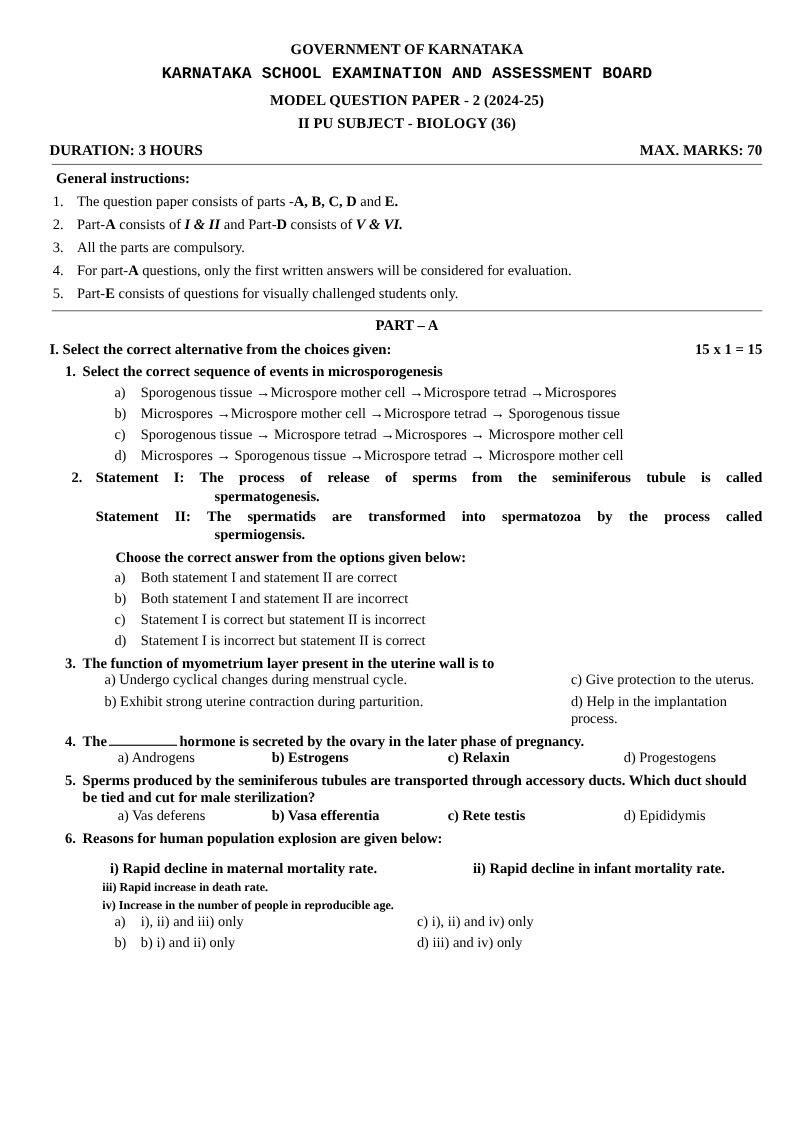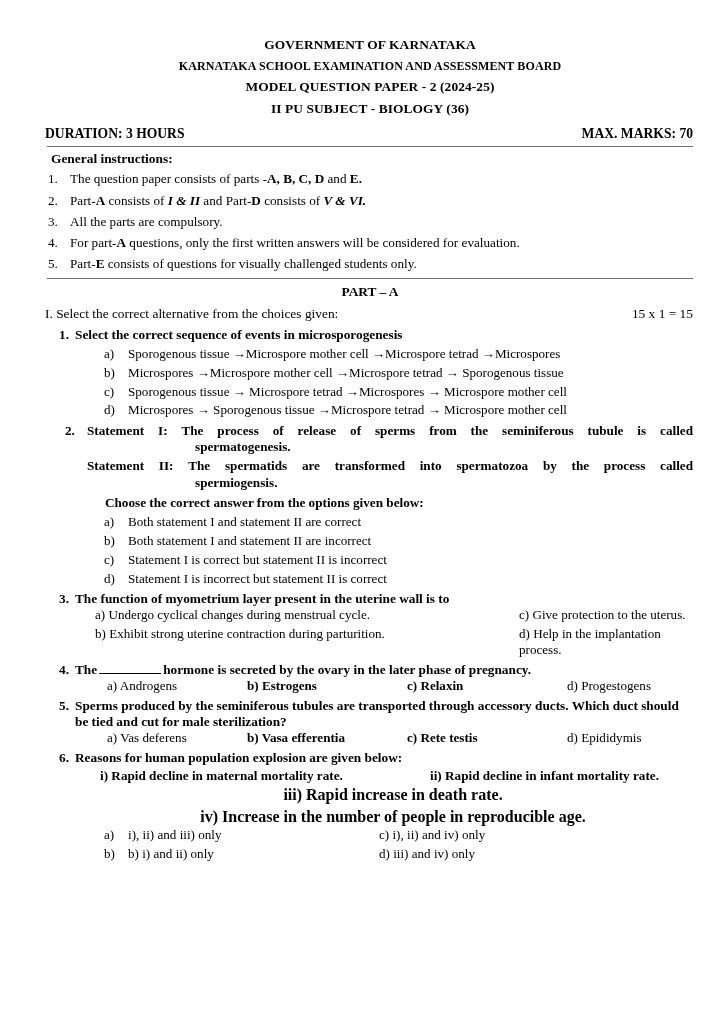--- a/index.html
+++ b/index.html
@@ -31,21 +31,21 @@
     width: 646px;
   }
 
   
   .hdr-line {
     text-align: center;
     font-weight: bold;
     letter-spacing: 0.1px;
   }
   .hdr-1 { margin-top: 37px; font-size: 13.4px; }
-  .hdr-2 { margin-top: 6px;  font-size: 12px; }
+  .hdr-2 { margin-top: 6px;  font-size: 15px; font-family: Liberation Mono, monospace; }
   .hdr-3 { margin-top: 6px;  font-size: 13.4px; }
   .hdr-4 { margin-top: 6px;  font-size: 13.4px; }
 
   .duration-row {
     display: flex;
     justify-content: space-between;
     align-items: baseline;
     font-weight: bold;
     font-size: 13.6px;
     margin-top: 9px;
@@ -100,21 +100,21 @@
   .part-title {
     text-align: center;
     font-weight: bold;
     font-size: 13.4px;
     margin-top: 5px;
   }
   .section-row {
     display: flex;
     justify-content: space-between;
     align-items: center;
-    font-weight: normal;
+    font-weight: bold;
     font-size: 13.4px;
     margin-top: 6px;
     margin-left: -2px;
   }
 
   
   .q {
     margin-top: 5px;
   }
   .q-head {
@@ -209,31 +209,30 @@
     font-size: 13.2px;
     padding-left: 58px;
     margin-top: 5px;
   }
 
   .sub-row {
     display: flex;
     font-weight: bold;
     font-size: 13.2px;
     padding-left: 53px;
-    margin-top: 2px;
+    margin-top: 13px;
   }
   .sub-row .s1 { flex: 0 0 330px; }
   .sub-row .s2 { flex: 1 1 auto; }
 
   .sub-line {
     font-weight: bold;
-    font-size: 16px;
+    font-size: 11px;
     padding-left: 46px;
     margin-top: 3px;
-    text-align: center;
   }
   .blank-u {
     display: inline-block;
     border-bottom: 1.4px solid #000;
     width: 62px;
     height: 0.72em;
     margin: 0 2px;
     vertical-align: baseline;
   }
 </style>

